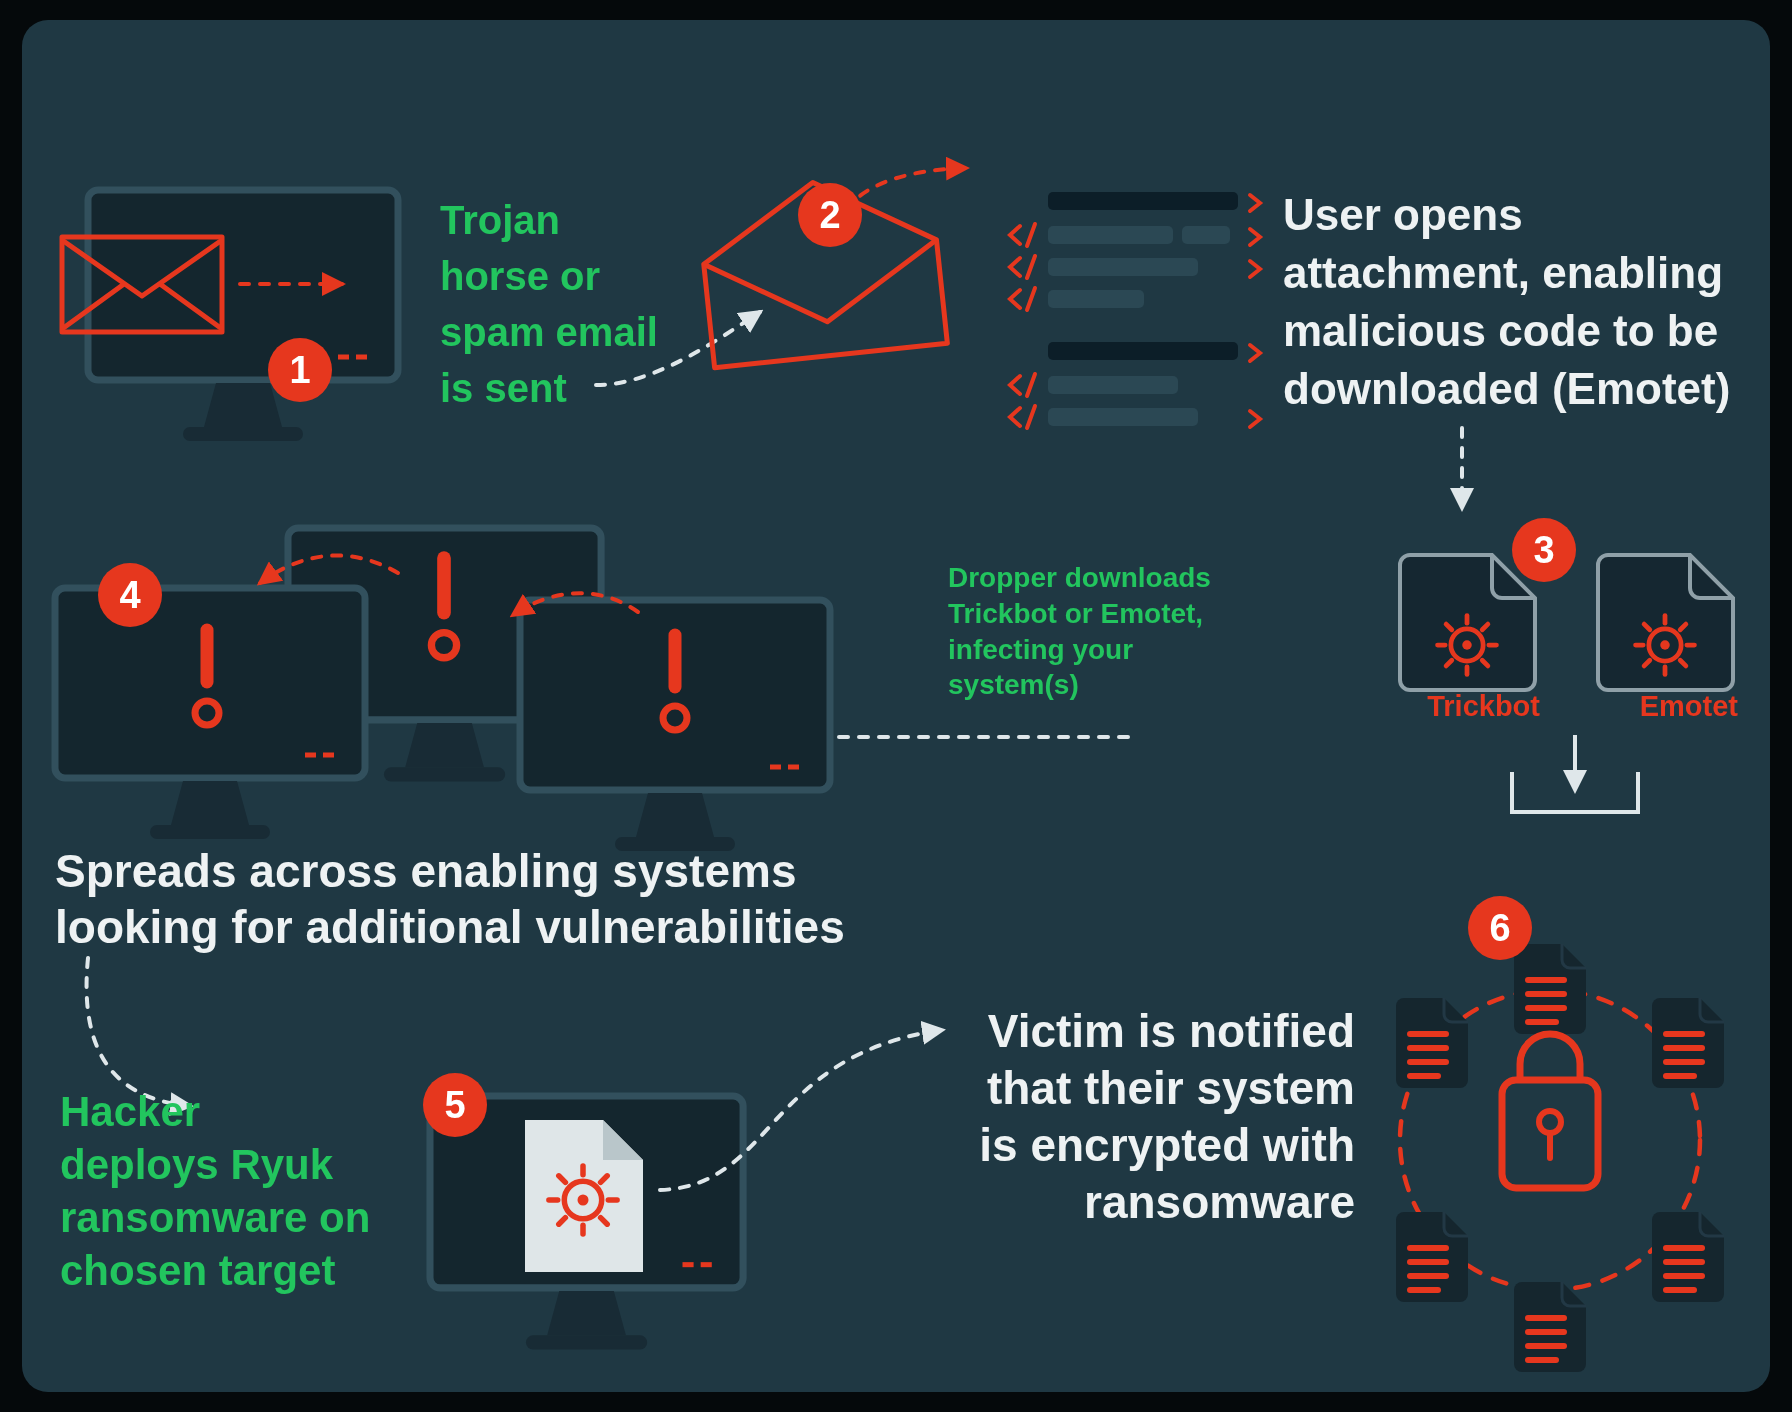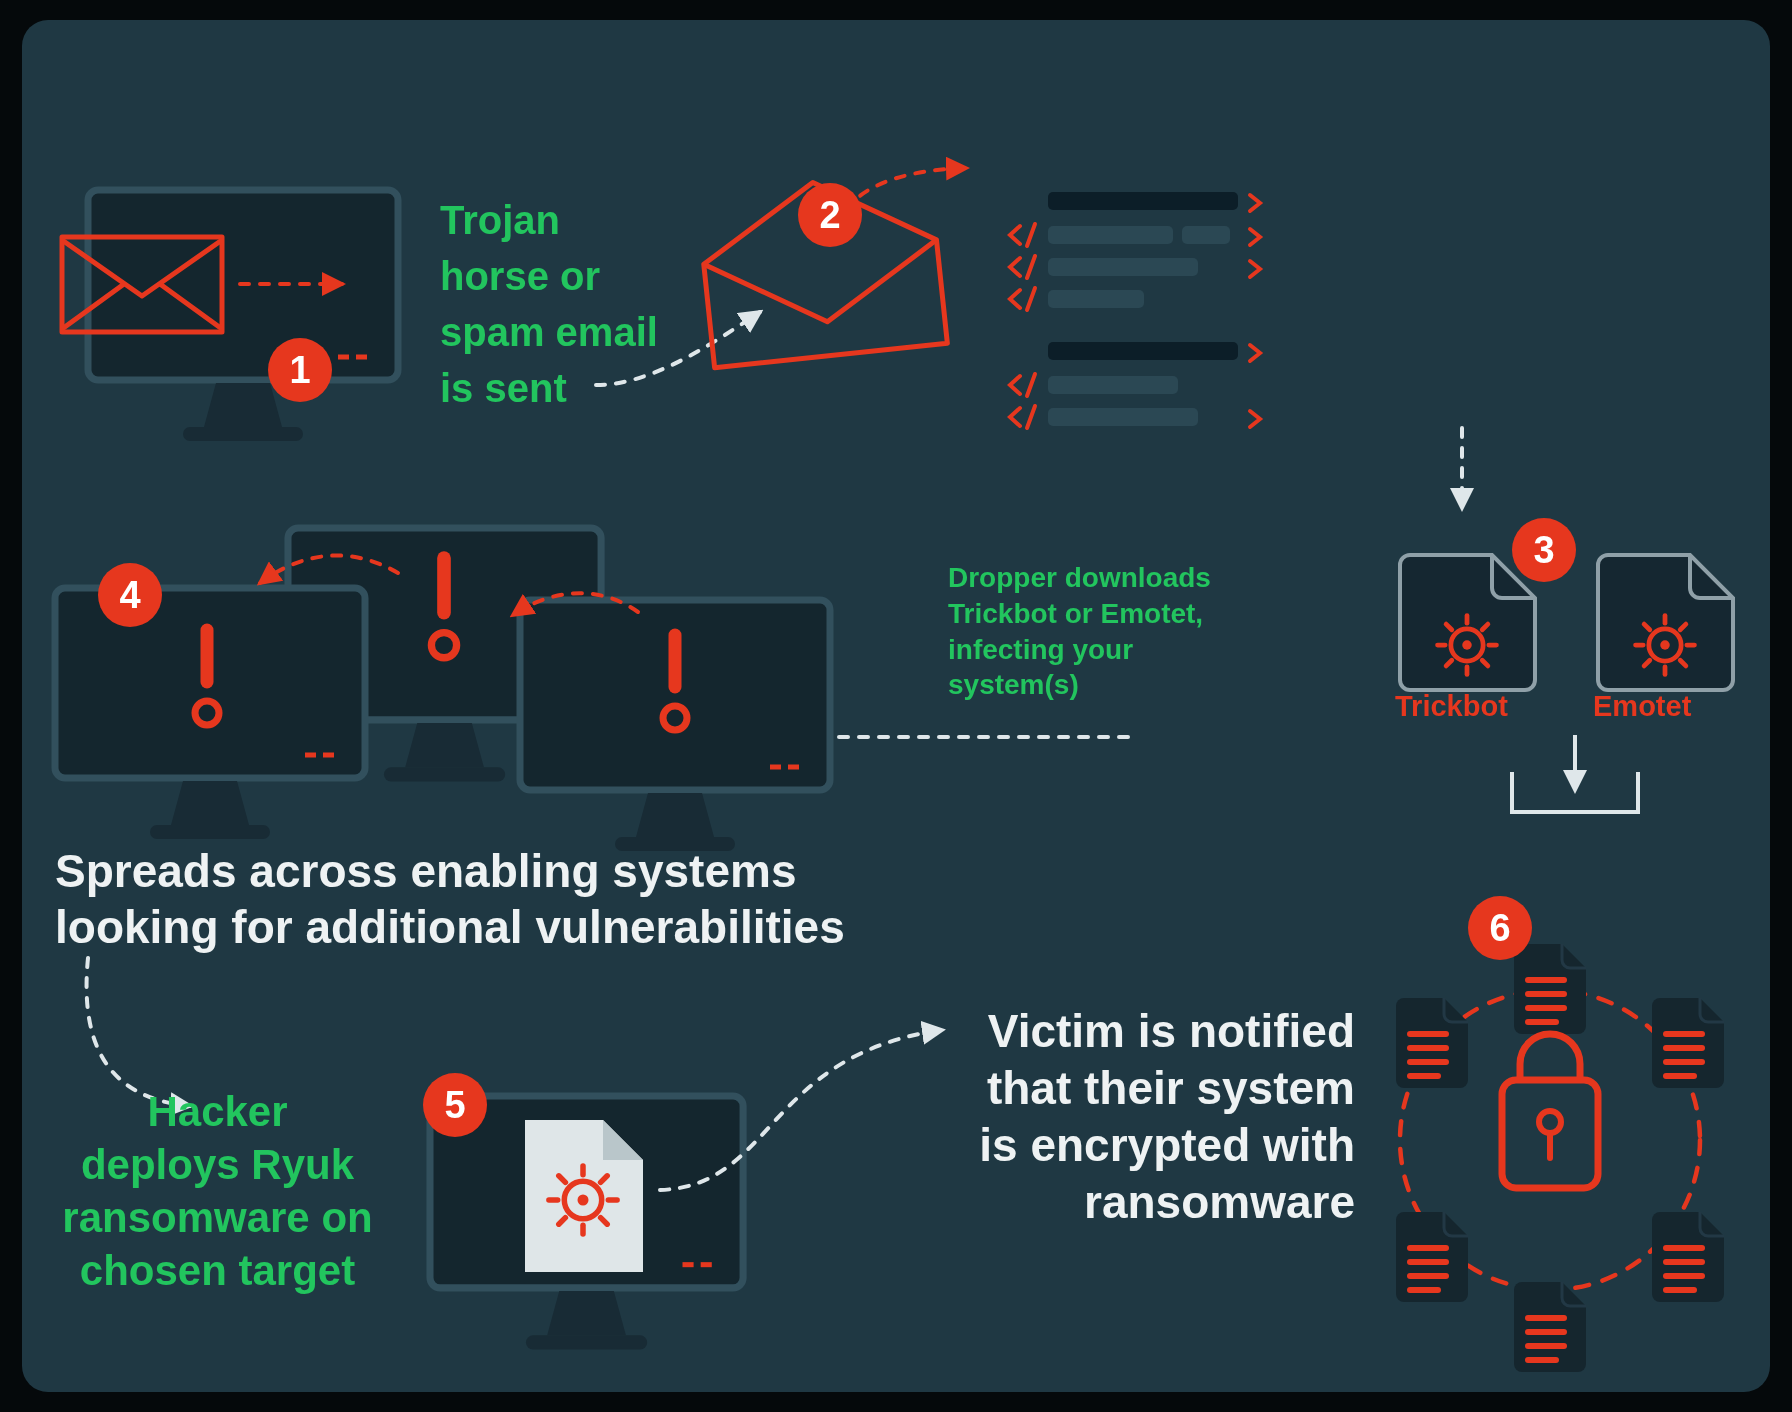--- a/index.html
+++ b/index.html
@@ -6,21 +6,21 @@
   .stage{position:relative;width:1792px;height:1412px;background:#05090b;overflow:hidden;
          font-family:"Liberation Sans","DejaVu Sans",sans-serif;}
   .panel{position:absolute;left:22px;top:20px;right:22px;bottom:20px;background:#1f3843;border-radius:26px;}
   .gfx{position:absolute;left:0;top:0;width:1792px;height:1412px;}
   .title{position:absolute;left:55px;top:36px;color:#eef2f3;font-size:64px;font-weight:800;letter-spacing:-1px;}
   .cap{position:absolute;white-space:pre-line;font-weight:700;}
   .gray{color:#22c55e;}
   .white{color:#eef2f3;}
   .badge{position:absolute;width:64px;height:64px;border-radius:50%;background:#e6371e;color:#ffffff;
          font-weight:800;font-size:38px;display:flex;align-items:center;justify-content:center;}
-  .filelabel{position:absolute;color:#e6371e;font-weight:700;font-size:29px;text-align:left;}
+  .filelabel{position:absolute;color:#e6371e;font-weight:700;font-size:29px;text-align:right;}
 </style>
 </head>
 <body>
 
 <div class="stage">
   <div class="panel"></div>
 
   <svg class="gfx" viewBox="0 0 1792 1412">
     <defs>
       <marker id="ar-r" markerWidth="6" markerHeight="6" refX="5" refY="3" orient="auto">
@@ -206,33 +206,37 @@
   <div class="badge" style="left:1512px;top:518px">3</div>
   <div class="badge" style="left:98px;top:563px">4</div>
   <div class="badge" style="left:423px;top:1073px">5</div>
   <div class="badge" style="left:1468px;top:896px">6</div>
 
   <div class="cap gray" style="left:440px;top:192px;font-size:40px;line-height:1.4">Trojan
 horse or
 spam email
 is sent</div>
 
+  <div class="cap white" style="left:1283px;top:186px;font-size:44px;line-height:1.32">User opens
+attachment, enabling
+malicious code to be
+downloaded (Emotet)</div>
 
   <div class="cap gray" style="left:948px;top:560px;width:430px;text-align:left;font-size:28px;line-height:1.28">Dropper downloads
 Trickbot or Emotet,
 infecting your
 system(s)</div>
 
   <div class="filelabel" style="left:1395px;top:690px;width:145px">Trickbot</div>
   <div class="filelabel" style="left:1593px;top:690px;width:145px">Emotet</div>
 
   <div class="cap white" style="left:55px;top:843px;font-size:46px;line-height:1.22">Spreads across enabling systems
 looking for additional vulnerabilities</div>
 
-  <div class="cap gray" style="left:45px;top:1086px;width:345px;text-align:center;font-size:42px;line-height:1.26">Hacker
+  <div class="cap gray" style="left:60px;top:1086px;width:345px;text-align:left;font-size:42px;line-height:1.26">Hacker
 deploys Ryuk
 ransomware on
 chosen target</div>
 
   <div class="cap white" style="left:955px;top:1003px;width:400px;text-align:right;font-size:46px;line-height:1.24">Victim is notified
 that their system
 is encrypted with
 ransomware</div>
 </div>
 

